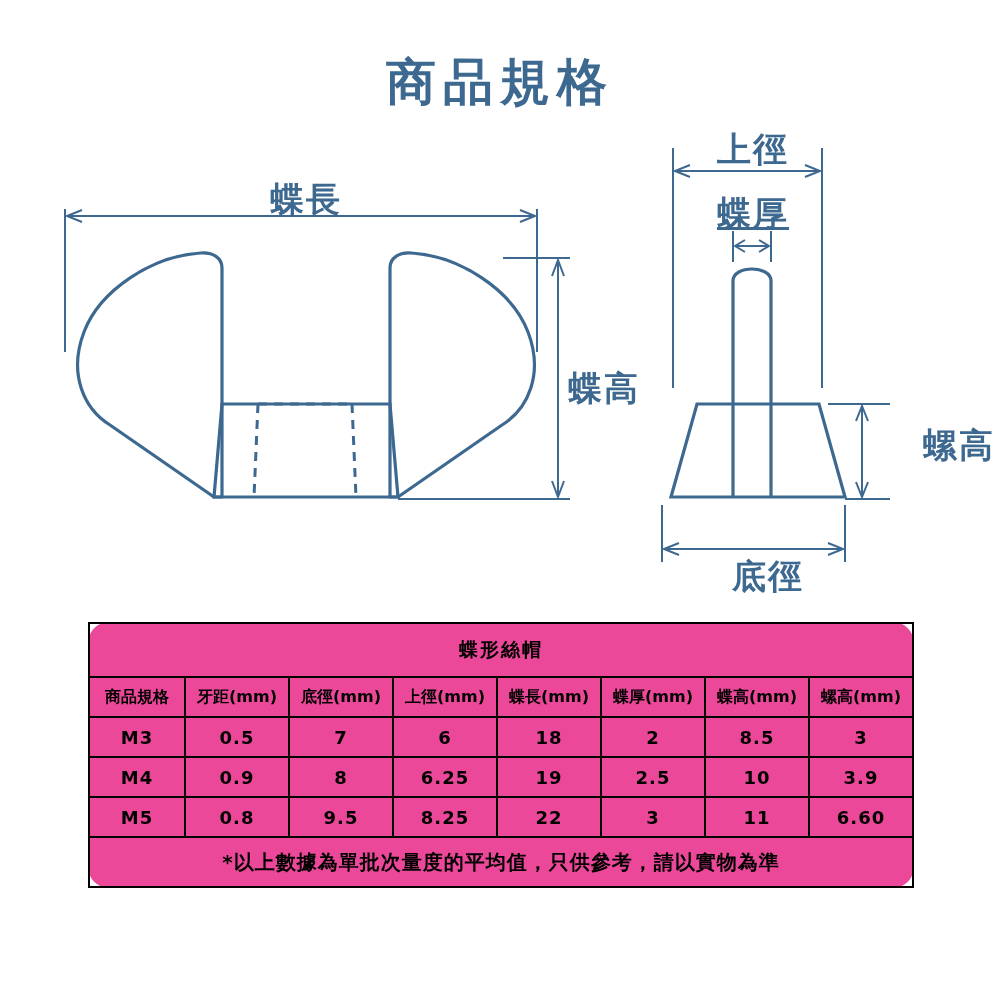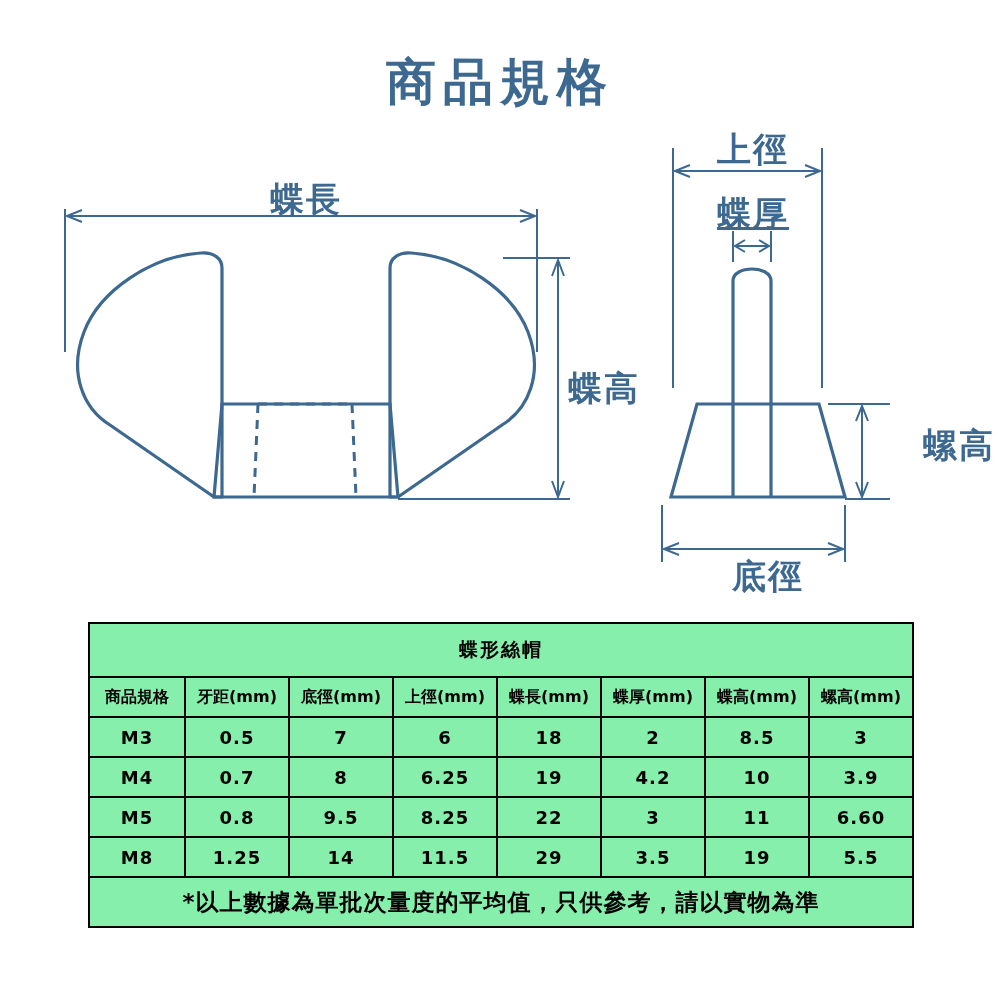--- a/index.html
+++ b/index.html
@@ -67,21 +67,22 @@
   #label-bottom-dia { left: 716px; top: 561px; margin-left: 16px; }
 
   
   #spec-table {
     position: absolute;
     left: 88px;
     top: 622px;
     width: 824px;
     border-collapse: collapse;
     table-layout: fixed;
-    background: #86efac;
+    background: #ec4899;
+    border-radius: 21px;
   }
   #spec-table td {
     border: 2px solid #000000;
     text-align: center;
     vertical-align: middle;
     color: #000000;
     font-family: "DejaVu Sans", "Liberation Sans", sans-serif;
     font-weight: 700;
     font-size: 17px;
     padding: 0;
@@ -97,21 +98,21 @@
     letter-spacing: 0px;
   }
   #spec-table tr.data-row td {
     height: 38px;
     font-size: 18px;
     letter-spacing: 1px;
     text-align: center;
   }
   #spec-table tr.note-row td {
     height: 48px;
-    font-size: 23px;
+    font-size: 20px;
     letter-spacing: 1px;
   }
   .col-spec { width: 96px; }
   .col-num  { width: 104px; }
 </style>
 </head>
 <body>
 
 <div id="page">
 
@@ -231,47 +232,37 @@
           <td>0.5</td>
           <td>7</td>
           <td>6</td>
           <td>18</td>
           <td>2</td>
           <td>8.5</td>
           <td>3</td>
         </tr>
         <tr class="data-row">
           <td>M4</td>
-          <td>0.7</td>
+          <td>0.9</td>
           <td>8</td>
           <td>6.25</td>
           <td>19</td>
-          <td>4.2</td>
+          <td>2.5</td>
           <td>10</td>
           <td>3.9</td>
         </tr>
         <tr class="data-row">
           <td>M5</td>
           <td>0.8</td>
           <td>9.5</td>
           <td>8.25</td>
           <td>22</td>
           <td>3</td>
           <td>11</td>
           <td>6.60</td>
         </tr>
-        <tr class="data-row">
-          <td>M8</td>
-          <td>1.25</td>
-          <td>14</td>
-          <td>11.5</td>
-          <td>29</td>
-          <td>3.5</td>
-          <td>19</td>
-          <td>5.5</td>
-        </tr>
         <tr class="note-row">
           <td colspan="8">*以上數據為單批次量度的平均值，只供參考，請以實物為準</td>
         </tr>
       </tbody>
   </table>
 
 </div>
 
 </body></html>

